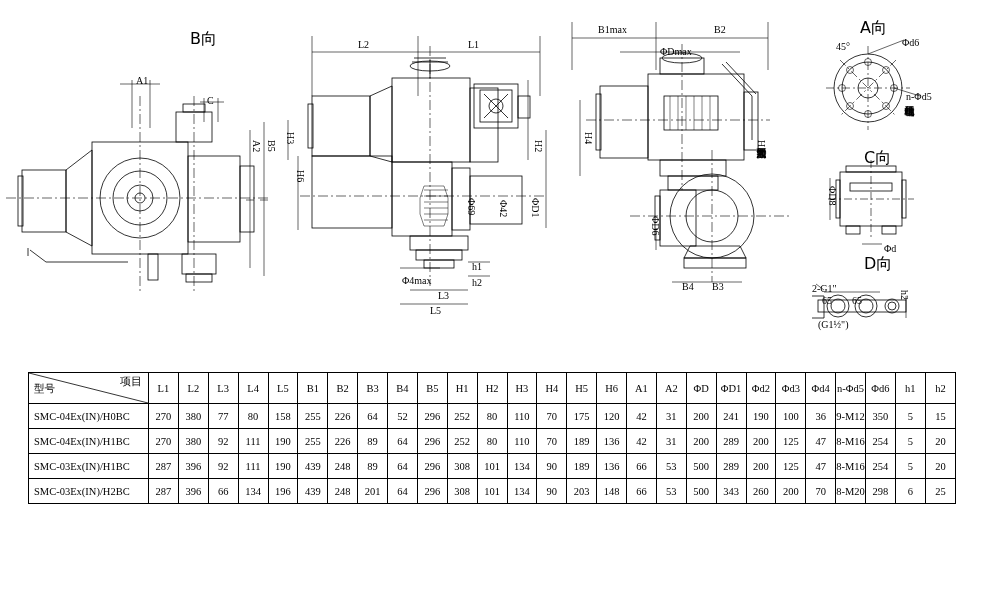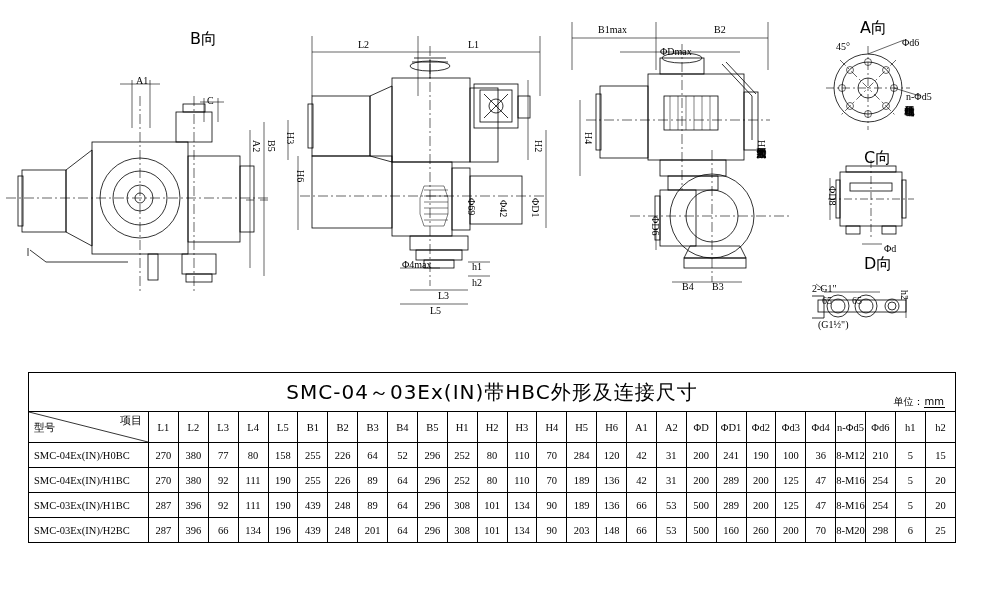--- a/index.html
+++ b/index.html
@@ -256,21 +256,21 @@
     <span class="lbl sm vert" style="left:267px;top:140px;height:22px;">B5</span>
 
     <span class="lbl sm" style="left:358px;top:40px;">L2</span>
     <span class="lbl sm" style="left:468px;top:40px;">L1</span>
     <span class="lbl sm vert" style="left:286px;top:132px;height:20px;">H3</span>
     <span class="lbl sm vert" style="left:296px;top:170px;height:20px;">H6</span>
     <span class="lbl sm vert" style="left:534px;top:140px;height:20px;">H2</span>
     <span class="lbl sm vert" style="left:531px;top:198px;height:28px;">ΦD1</span>
     <span class="lbl sm vert" style="left:499px;top:200px;height:26px;">Φ42</span>
     <span class="lbl sm vert" style="left:467px;top:198px;height:26px;">Φ69</span>
-    <span class="lbl sm" style="left:402px;top:260px;">Φ4max</span>
+    <span class="lbl sm" style="left:402px;top:276px;">Φ4max</span>
     <span class="lbl sm" style="left:472px;top:262px;">h1</span>
     <span class="lbl sm" style="left:472px;top:278px;">h2</span>
     <span class="lbl sm" style="left:438px;top:291px;">L3</span>
     <span class="lbl sm" style="left:430px;top:306px;">L5</span>
 
     <span class="lbl sm" style="left:598px;top:25px;">B1max</span>
     <span class="lbl sm" style="left:714px;top:25px;">B2</span>
     <span class="lbl sm" style="left:660px;top:47px;">ΦDmax</span>
     <span class="lbl sm vert" style="left:584px;top:132px;height:20px;">H4</span>
     <span class="lbl sm vert" style="left:651px;top:216px;height:28px;">ΦD6</span>
@@ -287,26 +287,20 @@
     <span class="lbl sm vert" style="left:900px;top:290px;height:18px;">h2</span>
   </div>
 
   <div id="tbl-wrap">
     <table>
       <colgroup>
         <col style="width:120px">
         <col span="27">
       </colgroup>
       <tbody>
-        <tr>
-          <td class="title-cell" colspan="28">
-            <span>SMC-04～03Ex(IN)带HBC外形及连接尺寸</span>
-            <span class="unit"><span>单位：</span><u>mm</u></span>
-          </td>
-        </tr>
         <tr>
           <td class="hdr-corner">
             <svg class="diag" viewBox="0 0 120 30" preserveAspectRatio="none">
               <line x1="0" y1="0" x2="120" y2="30" stroke="#000" stroke-width="0.8"></line>
             </svg>
             <span class="it">项目</span>
             <span class="mo">型号</span>
           </td>
           <td class="hdr">L1</td>
           <td class="hdr">L2</td>
@@ -346,31 +340,31 @@
           <td>158</td>
           <td>255</td>
           <td>226</td>
           <td>64</td>
           <td>52</td>
           <td>296</td>
           <td>252</td>
           <td>80</td>
           <td>110</td>
           <td>70</td>
-          <td>284</td>
+          <td>175</td>
           <td>120</td>
           <td>42</td>
           <td>31</td>
           <td>200</td>
           <td>241</td>
           <td>190</td>
           <td>100</td>
           <td>36</td>
-          <td>8-M12</td>
-          <td>210</td>
+          <td>9-M12</td>
+          <td>350</td>
           <td>5</td>
           <td>15</td>
         </tr>
 
         <tr>
           <td class="modelcell">SMC-04Ex(IN)/H1BC</td>
           <td>270</td>
           <td>380</td>
           <td>92</td>
           <td>111</td>
@@ -444,21 +438,21 @@
           <td>296</td>
           <td>308</td>
           <td>101</td>
           <td>134</td>
           <td>90</td>
           <td>203</td>
           <td>148</td>
           <td>66</td>
           <td>53</td>
           <td>500</td>
-          <td>160</td>
+          <td>343</td>
           <td>260</td>
           <td>200</td>
           <td>70</td>
           <td>8-M20</td>
           <td>298</td>
           <td>6</td>
           <td>25</td>
         </tr>
       </tbody>
     </table>

